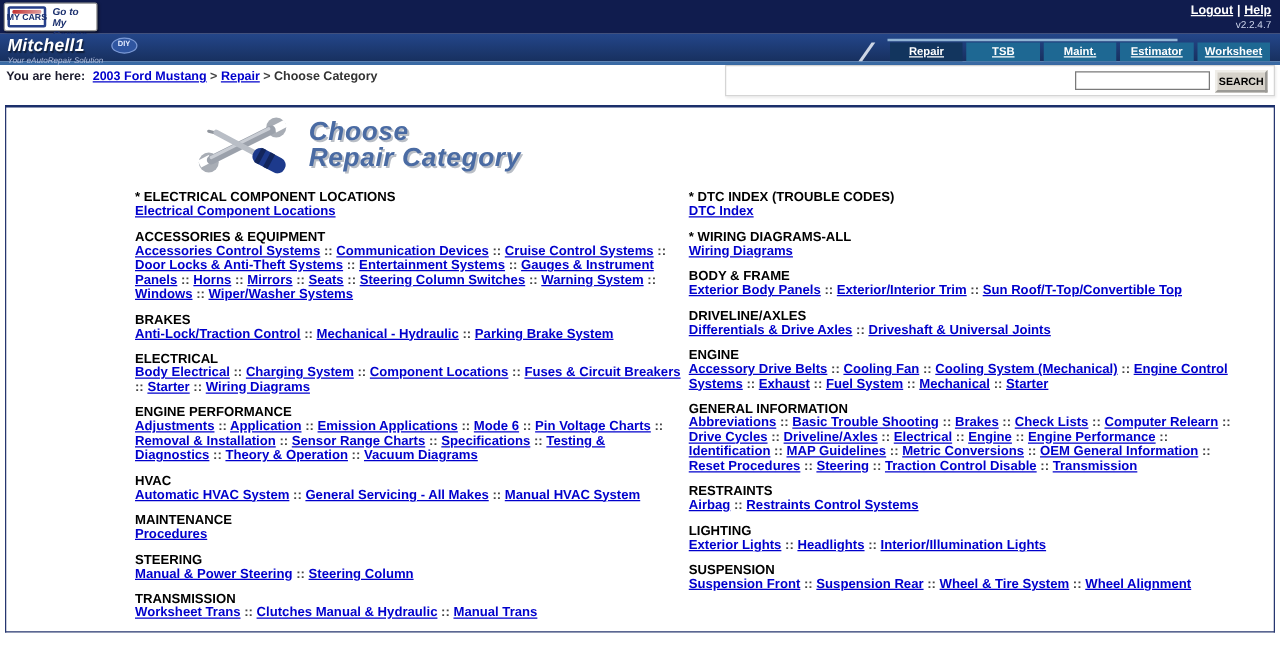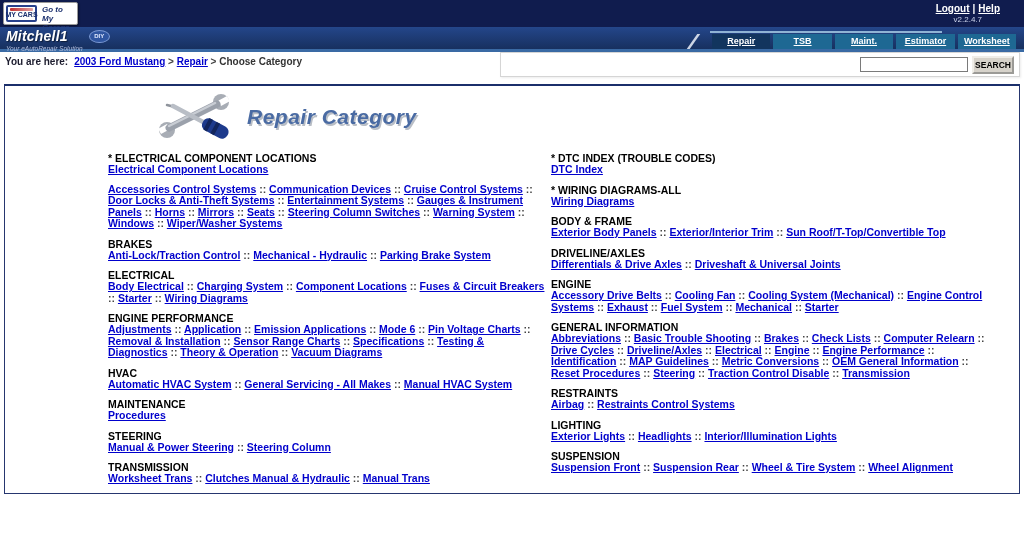--- a/index.html
+++ b/index.html
@@ -12,21 +12,21 @@
   .garage-btn { position:absolute; left:3px; top:2px; height:23px; background:#fff;
     border:1px solid #9a9a9a; border-radius:2px; display:flex; align-items:stretch;
     box-shadow:1px 1px 2px rgba(0,0,0,.45); cursor:pointer; }
   .plate { width:31px; margin:2px; border:2px solid #27408b; border-radius:2px;
     position:relative; display:flex; align-items:flex-end; justify-content:center; background:#fdfdfd; }
   .plate-top { position:absolute; top:1px; left:2px; right:2px; height:3px;
     background:linear-gradient(90deg,#c03030,#e0a0a0); border-radius:1px; }
   .plate-text { font-size:7px; font-weight:bold; color:#1a2f6e; line-height:8px; padding-bottom:1px; white-space:nowrap; }
   .garage-label { width:38px; font-size:8px; font-style:italic; font-weight:bold;
     color:#1a2f6e; line-height:9px; padding:2px 2px 0 3px; }
-  .top-right { position:absolute; right:24px; top:3px; text-align:center; }
+  .top-right { position:absolute; right:7px; top:3px; text-align:right; }
   .top-links { font-size:10px; }
   .top-links a { color:#fff; font-weight:bold; text-decoration:underline; }
   .tl-sep { color:#fff; margin:0 3px; font-weight:bold; }
   .version { color:#cdd5ec; font-size:8px; margin-top:1px; }
 
   
   .brandbar { height:25px; background:linear-gradient(#24468a,#17305f);
     border-bottom:3px solid #3a6aa4; position:relative; }
   .brand { position:absolute; left:6px; top:1px; }
   .brand-row { display:flex; align-items:center; gap:21px; }
@@ -45,21 +45,21 @@
     text-align:center; line-height:15px; text-decoration:underline; white-space:nowrap; }
   .tab.active { background:#12355e; }
 
   
   .subbar { height:32px; background:#fff; position:relative; }
   .breadcrumb { position:absolute; left:5px; top:4px; font-size:10px; color:#333; white-space:nowrap; }
   .bc-prefix { font-weight:bold; color:#1c1c2e; margin-right:6px; }
   .bc-link { color:#0000cc; font-weight:bold; text-decoration:underline; }
   .bc-sep { color:#444; font-weight:bold; }
   .bc-current { color:#333; font-weight:bold; }
-  .search { position:absolute; right:4px; top:0; width:520px; height:25px;
+  .search { position:absolute; right:4px; top:0; width:440px; height:25px;
     border:1px solid #d5d5d5; background:#fff; box-shadow:1px 1px 2px rgba(0,0,0,.08);
     display:flex; align-items:center; justify-content:flex-end; gap:4px; padding:0 5px; }
   .search-input { width:108px; height:15px; border:1px solid #7a7a7a; font-size:10px; padding:0 2px; }
   .search-btn { height:18px; min-width:42px; background:#d6d2ca; border:2px outset #efede8;
     font-size:8.5px; font-weight:bold; font-family:inherit; cursor:pointer; }
 
   
   .frame { margin:0 4px; border:1px solid #26366f; border-top:2px solid #1b2f6b; background:#fff; }
   .content { min-height:399px; }
   .title-block { display:flex; align-items:center; padding:8px 0 0 150px; height:52px; }
@@ -144,31 +144,33 @@
 
           <path d="M12 12 L20 14" stroke="#8f949c" stroke-width="2.5" stroke-linecap="round"></path>
           <path d="M18 13 L50 30" stroke="#b9bec6" stroke-width="4.5" stroke-linecap="round"></path>
           <g transform="rotate(28 60 36)">
             <rect x="46" y="29" width="28" height="13" rx="6" fill="#1d3a8c"></rect>
             <rect x="50" y="29" width="4" height="13" fill="#12255c"></rect>
             <rect x="58" y="29" width="4" height="13" fill="#12255c"></rect>
           </g>
         </svg>
         <div class="title-text">
+          <div class="t1">Choose</div>
           <div class="t2">Repair Category</div>
         </div>
       </div>
 
       <div class="columns">
         <div class="col col-left">
             <div class="section">
               <div class="sec-heading">* ELECTRICAL COMPONENT LOCATIONS</div>
               <div class="sec-links"><a class="cat-link">Electrical Component Locations</a></div>
             </div>
             <div class="section">
+              <div class="sec-heading">ACCESSORIES &amp; EQUIPMENT</div>
               <div class="sec-links"><a class="cat-link">Accessories Control Systems</a><span class="sep"> :: </span><a class="cat-link">Communication Devices</a><span class="sep"> :: </span><a class="cat-link">Cruise Control Systems</a><span class="sep"> :: </span><a class="cat-link">Door Locks &amp; Anti-Theft Systems</a><span class="sep"> :: </span><a class="cat-link">Entertainment Systems</a><span class="sep"> :: </span><a class="cat-link">Gauges &amp; Instrument Panels</a><span class="sep"> :: </span><a class="cat-link">Horns</a><span class="sep"> :: </span><a class="cat-link">Mirrors</a><span class="sep"> :: </span><a class="cat-link">Seats</a><span class="sep"> :: </span><a class="cat-link">Steering Column Switches</a><span class="sep"> :: </span><a class="cat-link">Warning System</a><span class="sep"> :: </span><a class="cat-link">Windows</a><span class="sep"> :: </span><a class="cat-link">Wiper/Washer Systems</a></div>
             </div>
             <div class="section">
               <div class="sec-heading">BRAKES</div>
               <div class="sec-links"><a class="cat-link">Anti-Lock/Traction Control</a><span class="sep"> :: </span><a class="cat-link">Mechanical - Hydraulic</a><span class="sep"> :: </span><a class="cat-link">Parking Brake System</a></div>
             </div>
             <div class="section">
               <div class="sec-heading">ELECTRICAL</div>
               <div class="sec-links"><a class="cat-link">Body Electrical</a><span class="sep"> :: </span><a class="cat-link">Charging System</a><span class="sep"> :: </span><a class="cat-link">Component Locations</a><span class="sep"> :: </span><a class="cat-link">Fuses &amp; Circuit Breakers</a><span class="sep"> :: </span><a class="cat-link">Starter</a><span class="sep"> :: </span><a class="cat-link">Wiring Diagrams</a></div>
             </div>

